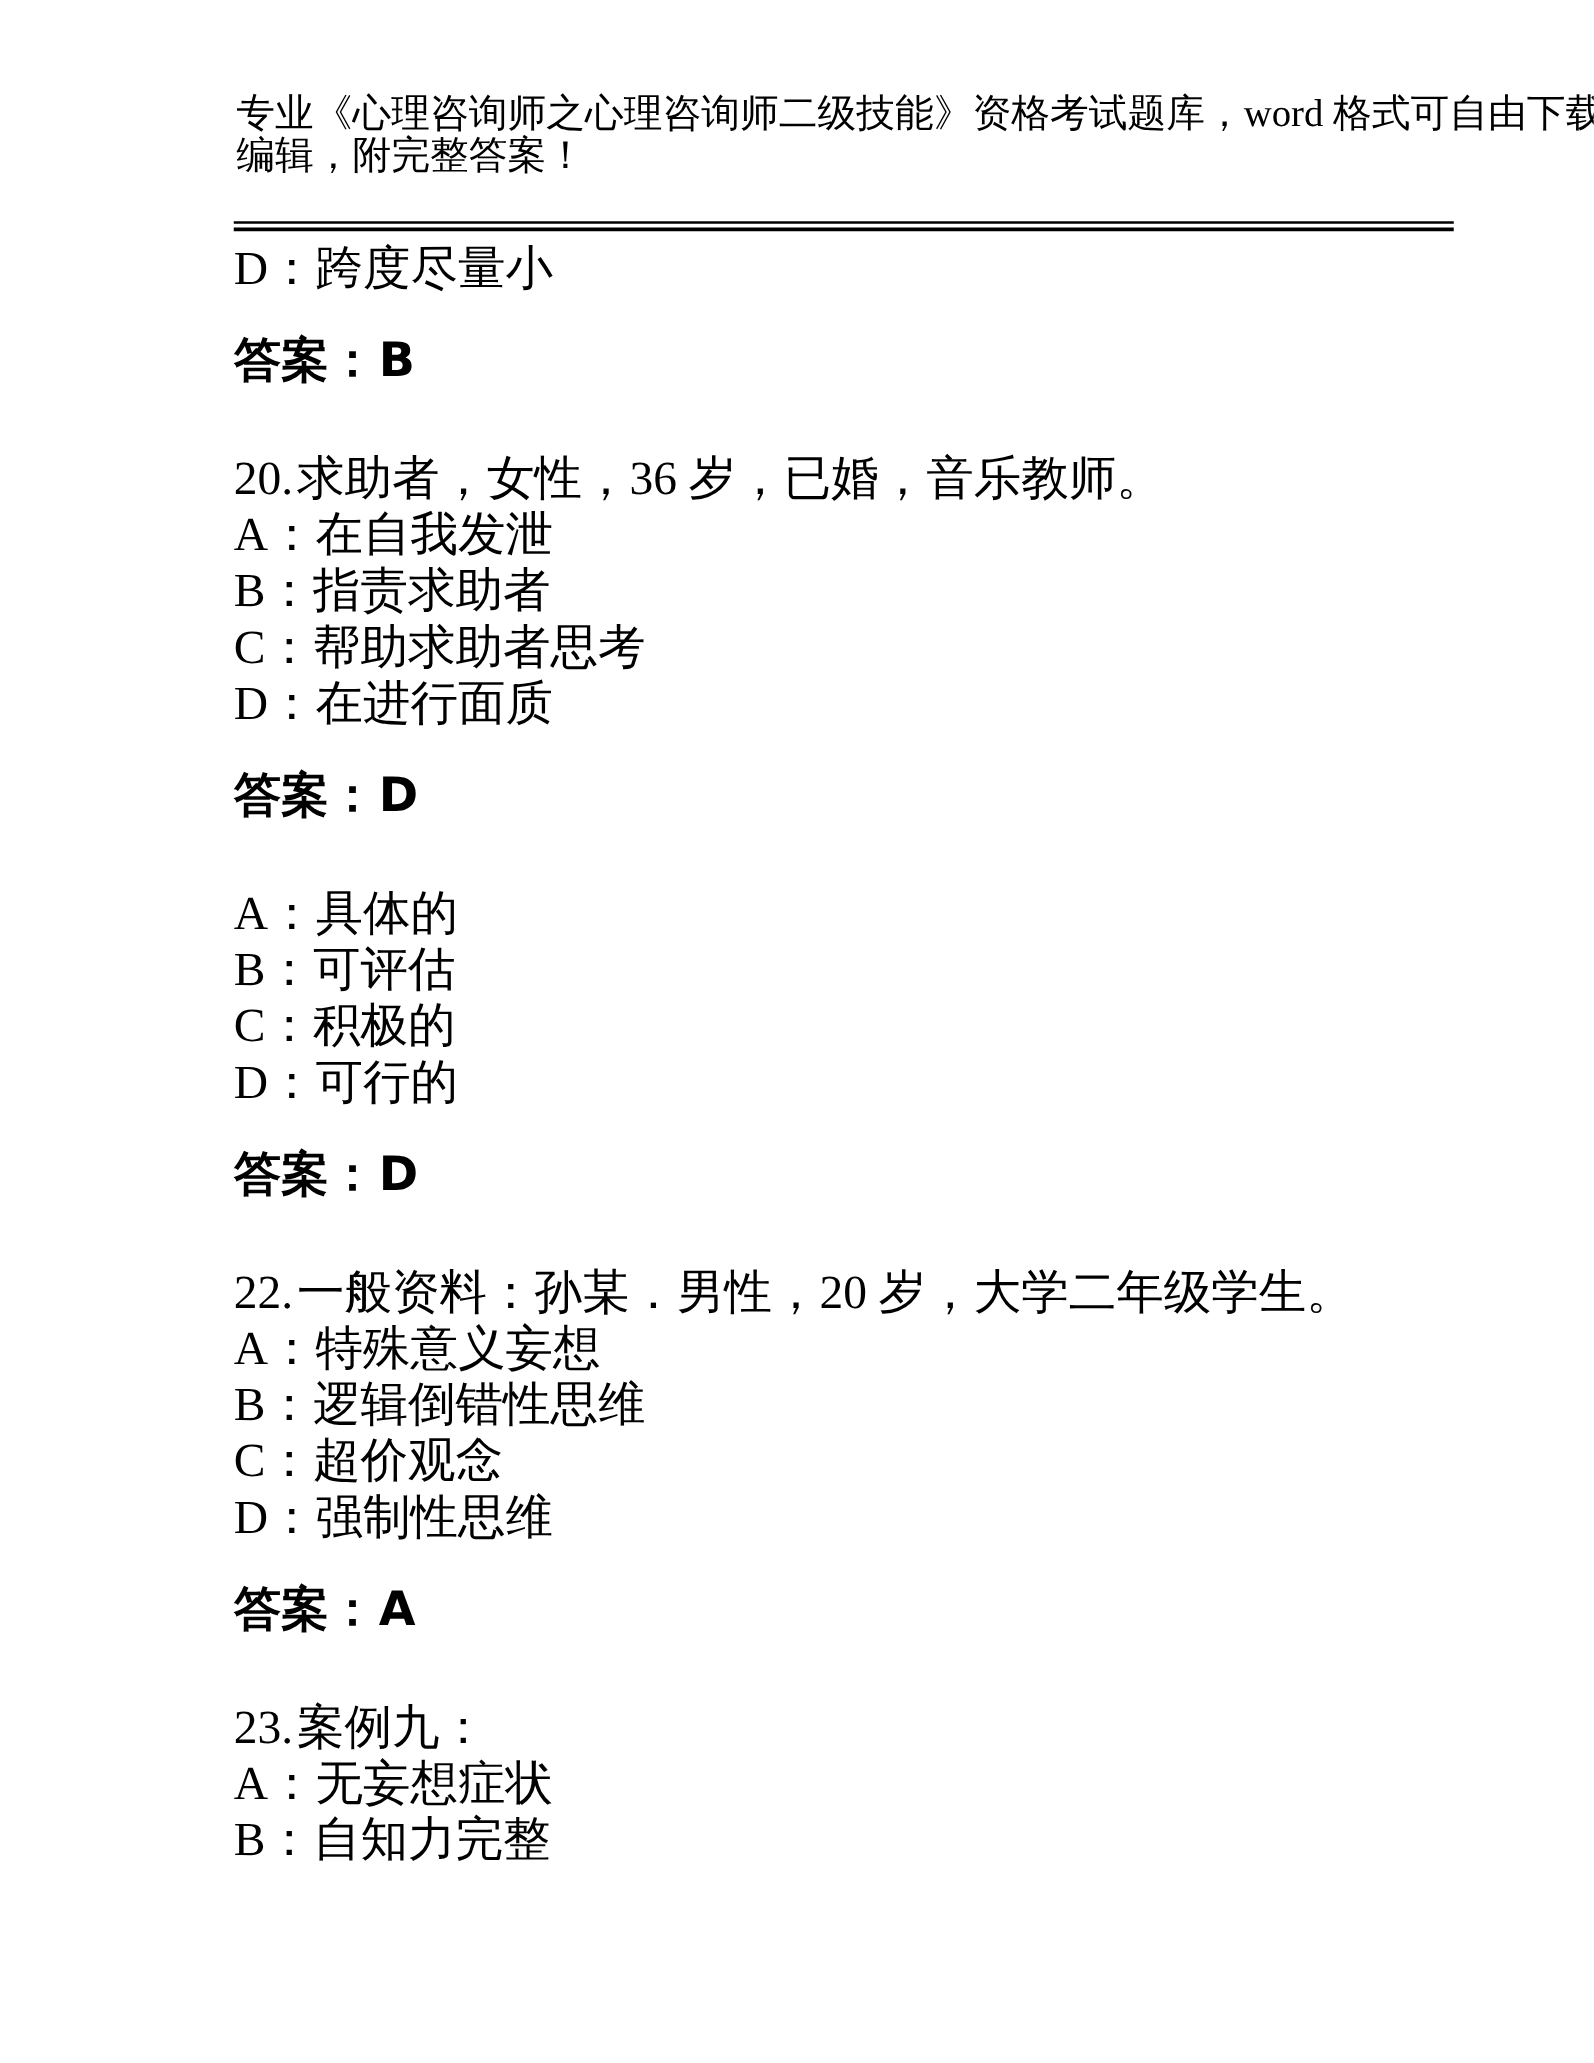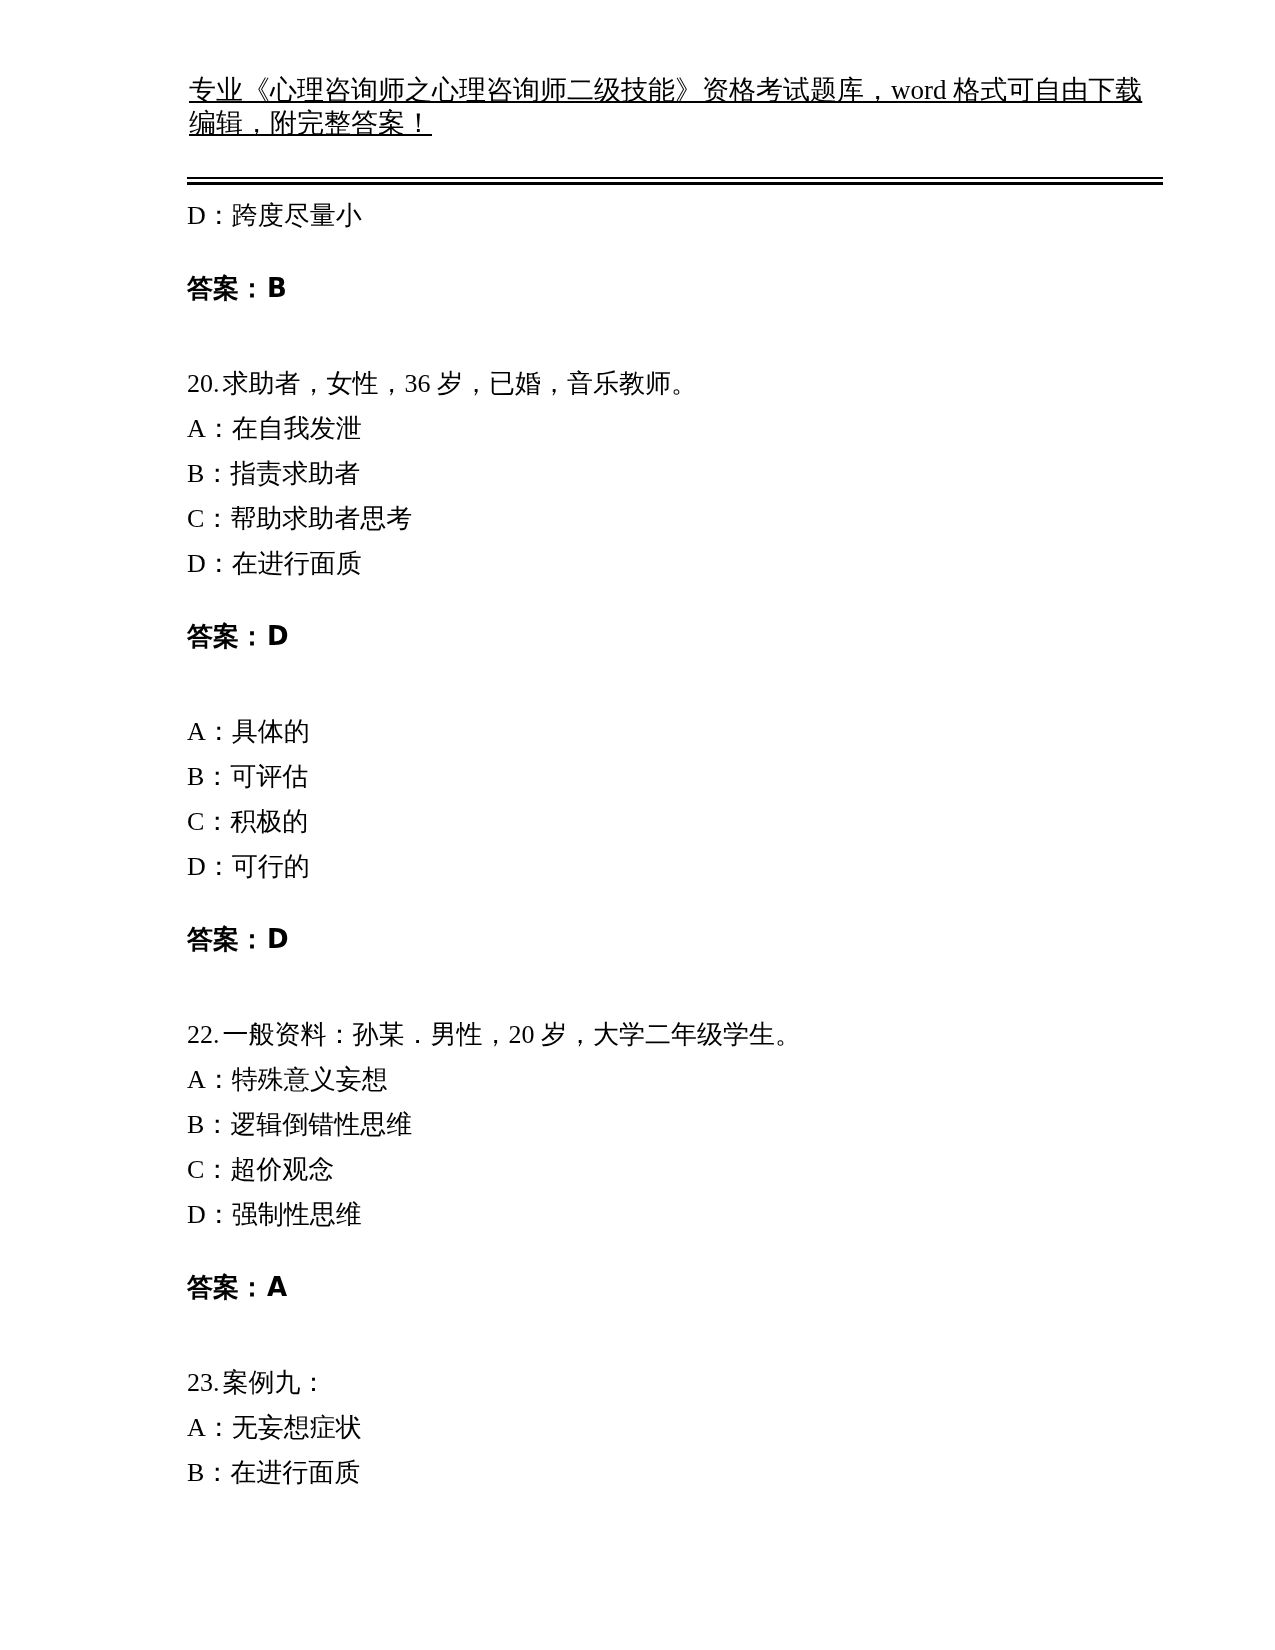--- a/index.html
+++ b/index.html
@@ -18,24 +18,23 @@
   .page {
     position: absolute;
     inset: 0;
     background: #ffffff;
   }
   .doc-header {
     position: absolute;
     left: 189px;
     top: 74px;
     width: 985px;
-    font-size: 27px;
+    font-size: 31px;
     line-height: 33px;
     color: #000000;
-    text-decoration: underline;
   }
   .doc-header .hline {
     white-space: nowrap;
   }
   .header-rule {
     position: absolute;
     left: 187px;
     top: 177px;
     width: 976px;
     height: 3px;
@@ -48,21 +47,21 @@
     left: 187px;
     top: 193px;
     width: 1000px;
   }
   .block {
     margin-bottom: 50px;
   }
   .line {
     height: 45px;
     line-height: 45px;
-    font-size: 26px;
+    font-size: 38px;
     white-space: nowrap;
   }
   .q-number {
     margin-right: 3px;
   }
   .answer-line {
     font-weight: 700;
     margin-top: 28px;
   }
   .answer-value {
@@ -112,17 +111,17 @@
       <div class="line">A：特殊意义妄想</div>
       <div class="line">B：逻辑倒错性思维</div>
       <div class="line">C：超价观念</div>
       <div class="line">D：强制性思维</div>
       <div class="line answer-line"><span>答案：</span><span class="answer-value">A</span></div>
     </div>
 
     <div class="block">
       <div class="line"><span class="q-number">23.</span><span>案例九：</span></div>
       <div class="line">A：无妄想症状</div>
-      <div class="line">B：在进行面质</div>
+      <div class="line">B：自知力完整</div>
     </div>
 
   </div>
 </div>
 
 </body></html>

